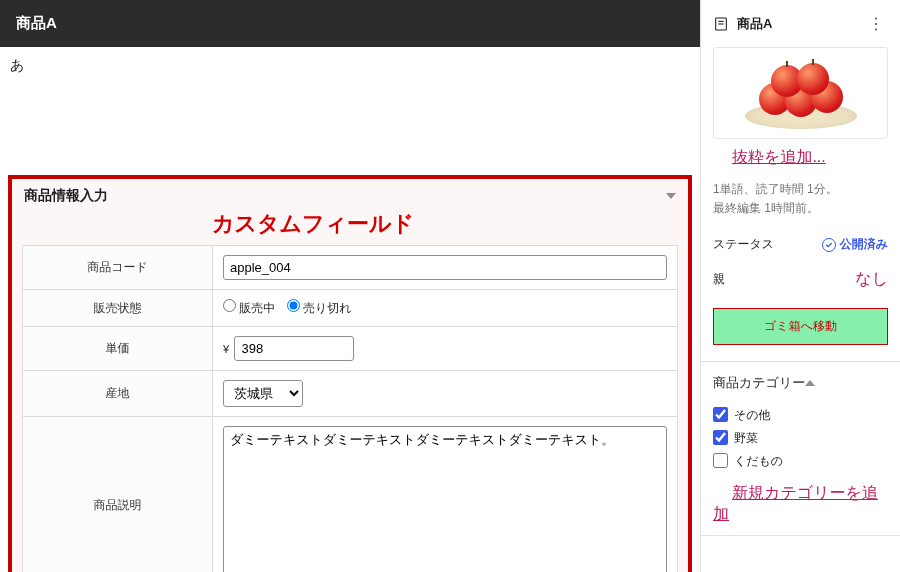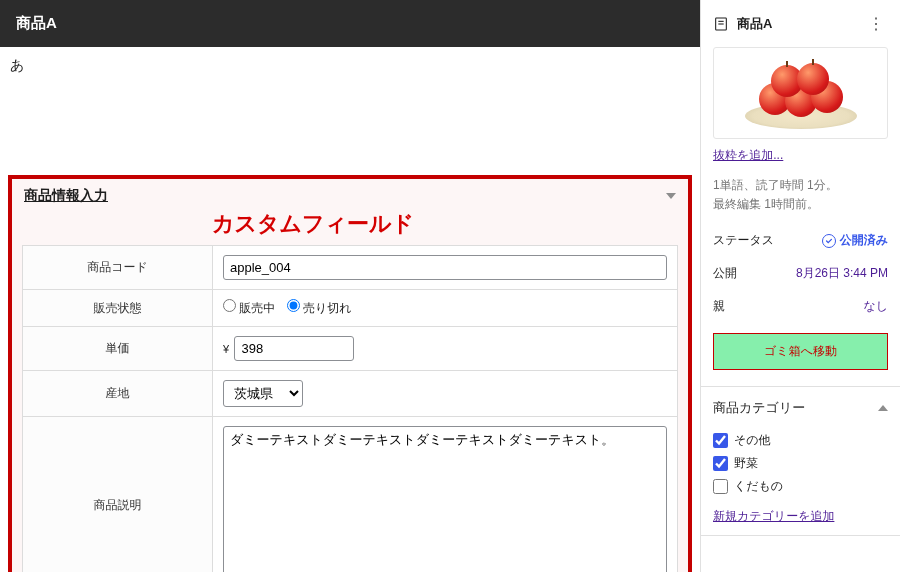--- a/index.html
+++ b/index.html
@@ -8,21 +8,21 @@
     main { flex: 1; min-width: 0; overflow-y: auto; }
     aside { width: 200px; border-left: 1px solid #e0e0e0; overflow-y: auto; padding-bottom: 20px; }
 
     
     .title-bar { background: #2c2c2c; color: #fff; padding: 14px 16px; font-weight: 600; font-size: 15px; }
     
     .body-input { padding: 10px 10px; font-size: 14px; }
     
     
     .metabox-wrap { margin: 90px 8px 8px; border: 4px solid #c40000; padding: 0; background: #fdf6f6; }
-    .metabox-head { display: flex; align-items: center; justify-content: space-between; padding: 8px 12px 8px; text-decoration: underline; }
+    .metabox-head { display: flex; align-items: center; justify-content: space-between; padding: 8px 12px 8px; }
     .metabox-head h2 { font-size: 14px; font-weight: 600; }
     .metabox-label-overlay { color: #d40000; font-weight: 800; font-size: 22px; margin: -4px 0 6px 200px; }
     .chev { width: 0; height: 0; border-left: 5px solid transparent; border-right: 5px solid transparent; border-top: 6px solid #8d8d8d; display: inline-block; }
 
     table.cf { width: calc(100% - 20px); margin: 4px 10px 12px; border-collapse: collapse; }
     table.cf th, table.cf td { border: 1px solid #dcdcdc; padding: 9px 10px; vertical-align: middle; background: #fff; font-size: 12px; }
     table.cf th { width: 190px; text-align: center; background: #fcfcfc; font-weight: 400; color: #333; }
     .inp { border: 1px solid #8c8f94; border-radius: 3px; padding: 4px 6px; font-size: 13px; background: #fff; }
     .inp.full { width: 100%; }
     .inp.short { width: 120px; }
@@ -40,36 +40,36 @@
     .apples { position: relative; width: 120px; height: 72px; }
     .plate { position: absolute; left: 4px; bottom: 0; width: 112px; height: 26px; background: radial-gradient(ellipse at center, #f3e7c9 0%, #eadfbf 60%, #cbbf9a 100%); border-radius: 50%; }
     .apple { position: absolute; width: 32px; height: 32px; background: radial-gradient(circle at 35% 30%, #ff9a6b, #d61a1a 65%, #9c0f0f); border-radius: 50%; }
     .apple::after { content: ""; position: absolute; top: -4px; left: 50%; width: 2px; height: 6px; background: #6b3a14; transform: translateX(-50%); }
     .apple.a1 { left: 18px; top: 26px; }
     .apple.a2 { left: 44px; top: 28px; }
     .apple.a3 { left: 70px; top: 24px; }
     .apple.a4 { left: 30px; top: 8px; }
     .apple.a5 { left: 56px; top: 6px; }
 
-    .link { color: #4c1d95; text-decoration: underline; font-size: 12px; cursor: pointer; }
+    .link { color: #be185d; text-decoration: underline; font-size: 16px; cursor: pointer; margin-left: 19px; }
     .sb-link-row { padding: 0 12px 10px; }
     .sb-meta { padding: 2px 12px 10px; color: #757575; font-size: 12px; line-height: 1.6; }
     .sb-kv { display: flex; justify-content: space-between; align-items: center; padding: 8px 12px; font-size: 12px; gap: 12px; }
     .sb-kv .k { color: #1e1e1e; }
     .sb-kv .v.link { text-decoration: none; }
     .pub-pill { display: inline-flex; align-items: center; gap: 4px; color: #3858e9; font-size: 12px; font-weight: bold; }
     .check-circle { width: 14px; height: 14px; border: 1.5px solid #3858e9; border-radius: 50%; display: inline-flex; align-items: center; justify-content: center; }
     .check-circle svg { width: 8px; height: 8px; }
 
     .trash-btn { display: block; width: calc(100% - 24px); margin: 10px 12px 16px; border: 1px solid #c40000; background: #86efac; color: #c40000; text-align: center; padding: 9px 0; font-size: 12px; cursor: pointer; }
 
     .panel { border-top: 1px solid #e0e0e0; }
-    .panel-head { display: flex; align-items: center; justify-content: space-between; padding: 12px 12px; font-size: 13px; font-weight: 500; cursor: pointer; }
+    .panel-head { display: flex; align-items: center; padding: 12px 12px; font-size: 13px; font-weight: 500; cursor: pointer; }
     .panel-body { padding: 0 12px 10px; }
-    .cb-row { display: flex; align-items: center; gap: 6px; padding: 3px 0; font-size: 12px; }
+    .cb-row { display: flex; align-items: flex-start; gap: 6px; padding: 3px 0; font-size: 12px; }
     .cb-row input[type=checkbox] { width: 15px; height: 15px; accent-color: #3858e9; }
     .chev.up { border-top: none; border-bottom: 6px solid #8d8d8d; }
 
     
     ::-webkit-scrollbar { width: 8px; }
     ::-webkit-scrollbar-thumb { background: #c8c8c8; border-radius: 4px; }
   </style>
 </head>
 <body>
 
@@ -170,24 +170,20 @@
     <div class="sb-kv">
       <span class="k">ステータス</span>
       <span class="pub-pill">
         <span class="check-circle">
           <svg viewBox="0 0 10 10">
               <path d="M2 5 L4 7 L8 3" stroke="#3858e9" stroke-width="1.6" fill="none" stroke-linecap="round"></path>
             </svg>
         </span>
         <span>公開済み</span>
       </span>
-    </div>
-    <div class="sb-kv">
-      <span class="k">公開</span>
-      <span class="v link" style="text-decoration:none;">8月26日 3:44 PM</span>
     </div>
     <div class="sb-kv">
       <span class="k">親</span>
       <span class="v link" style="text-decoration:none;">なし</span>
     </div>
 
     <button class="trash-btn">ゴミ箱へ移動</button>
 
     <div class="panel">
       <div class="panel-head">

